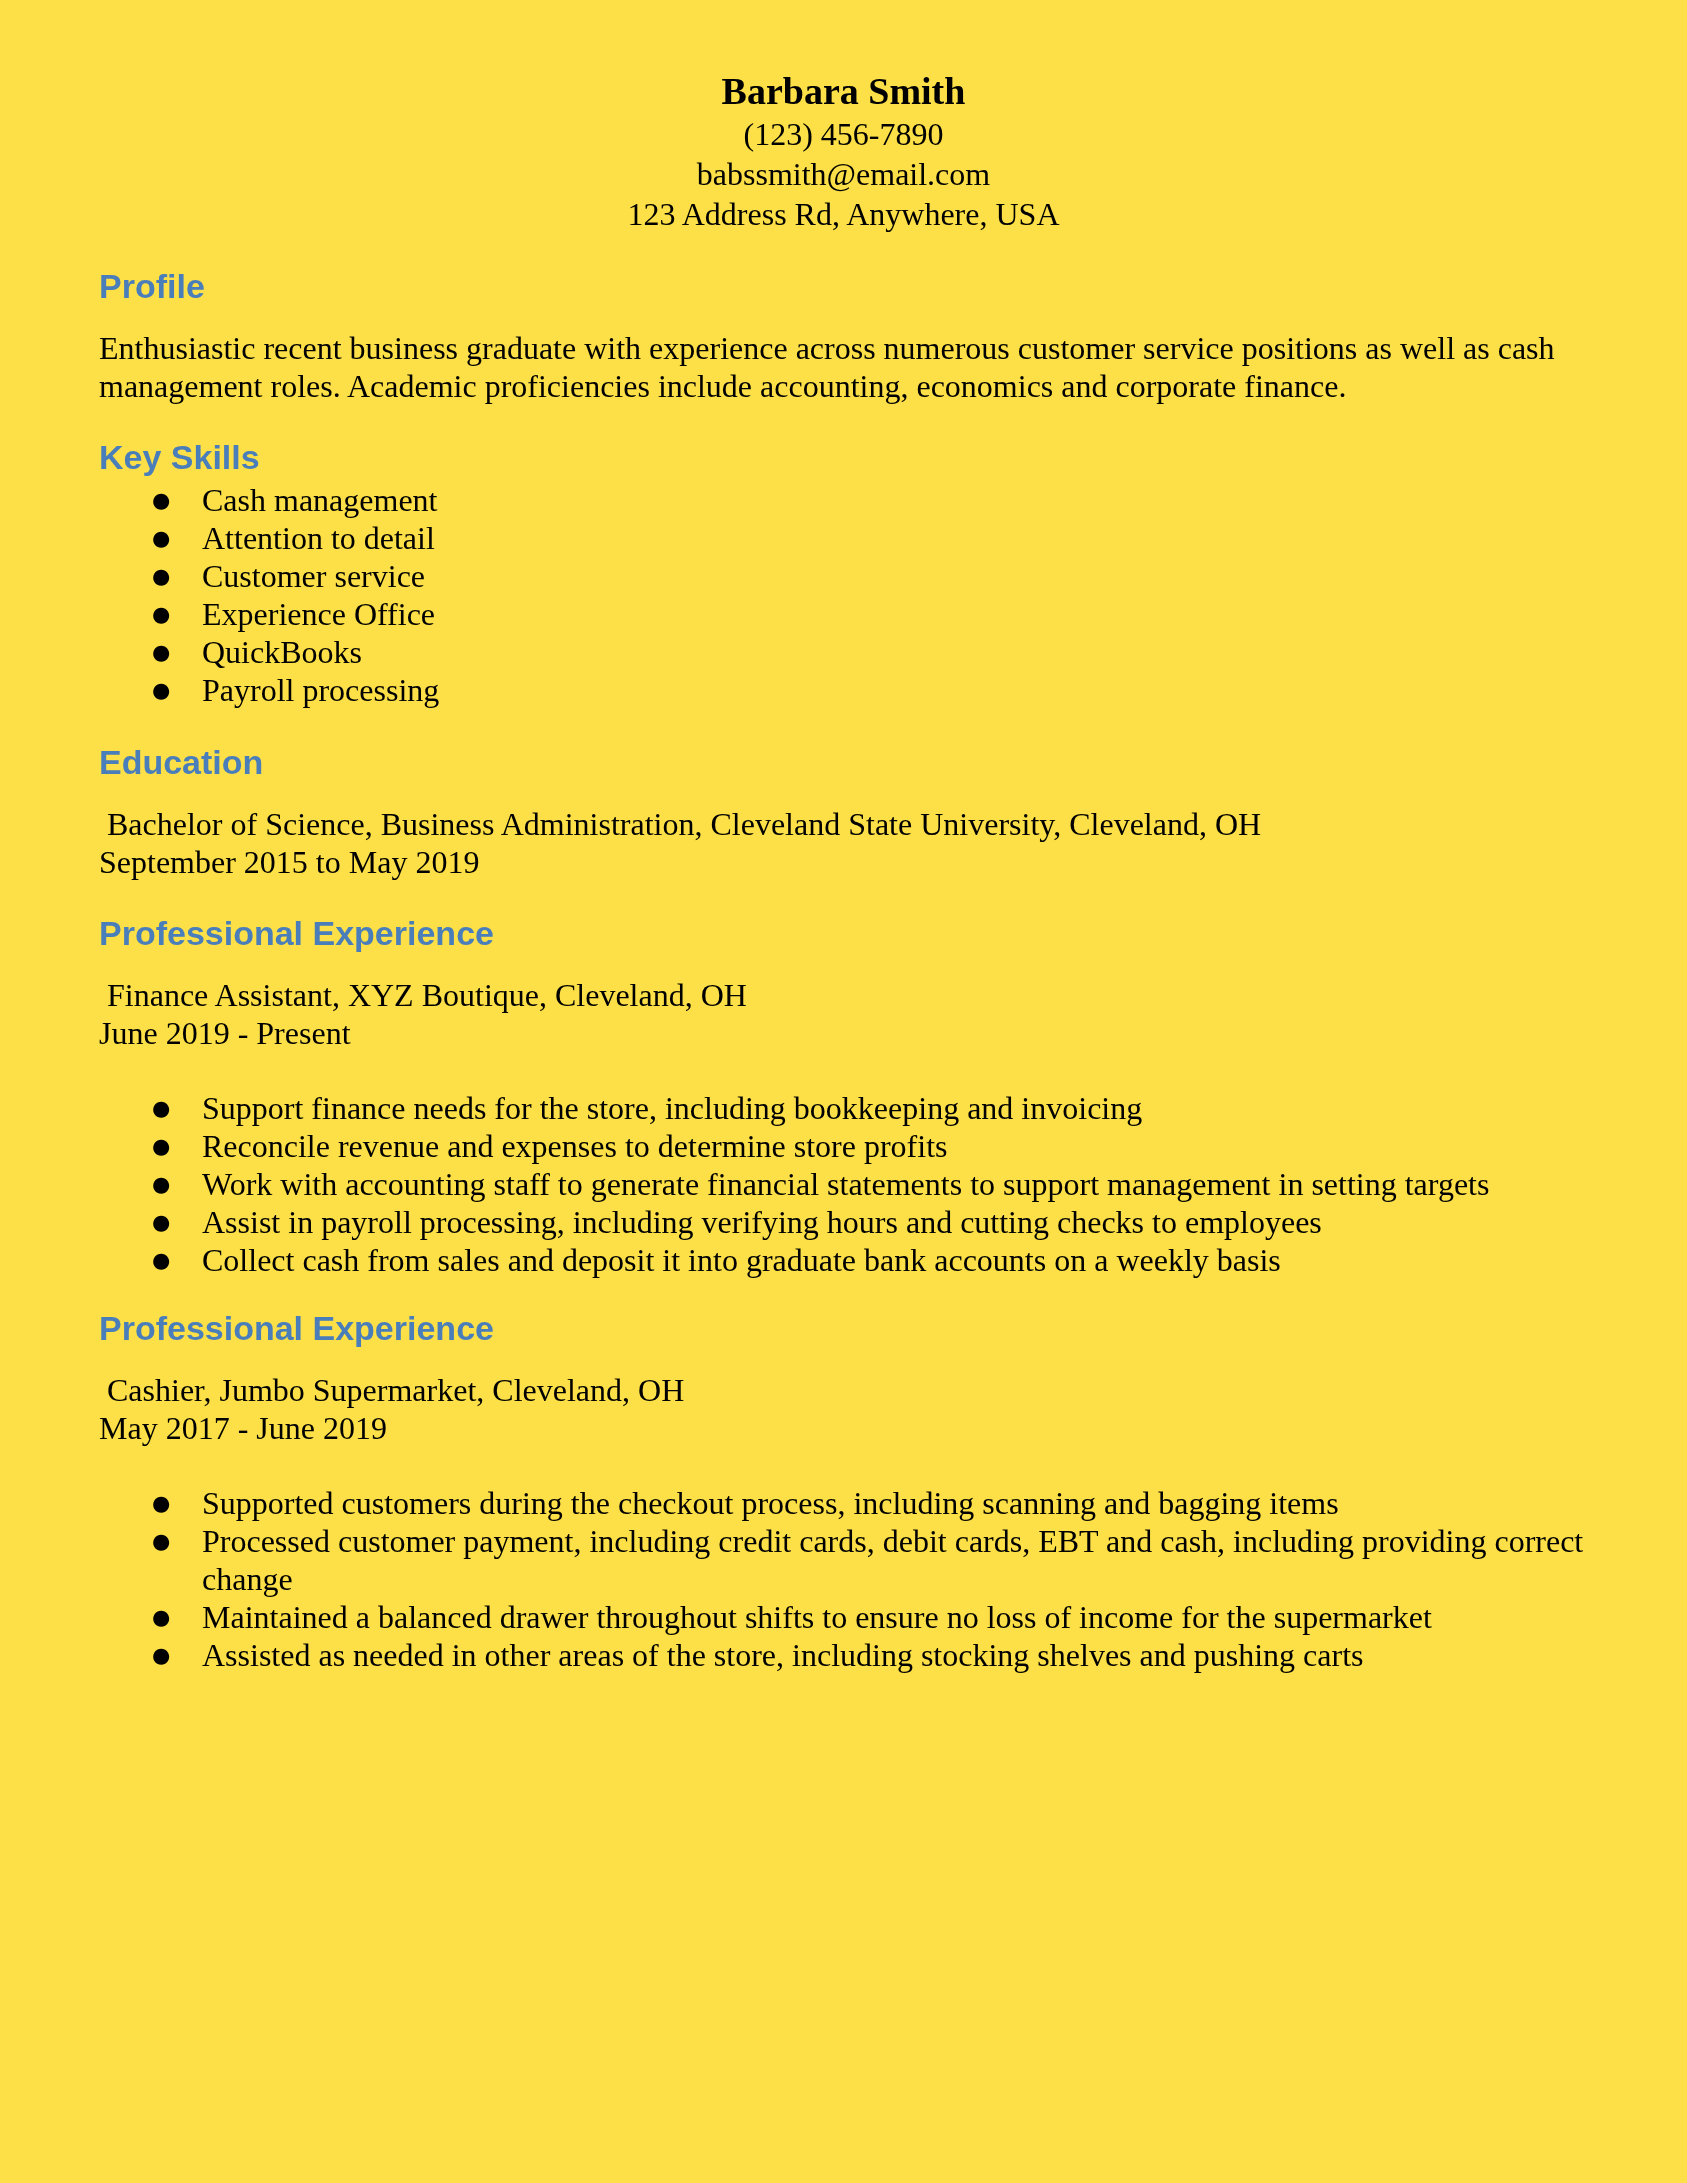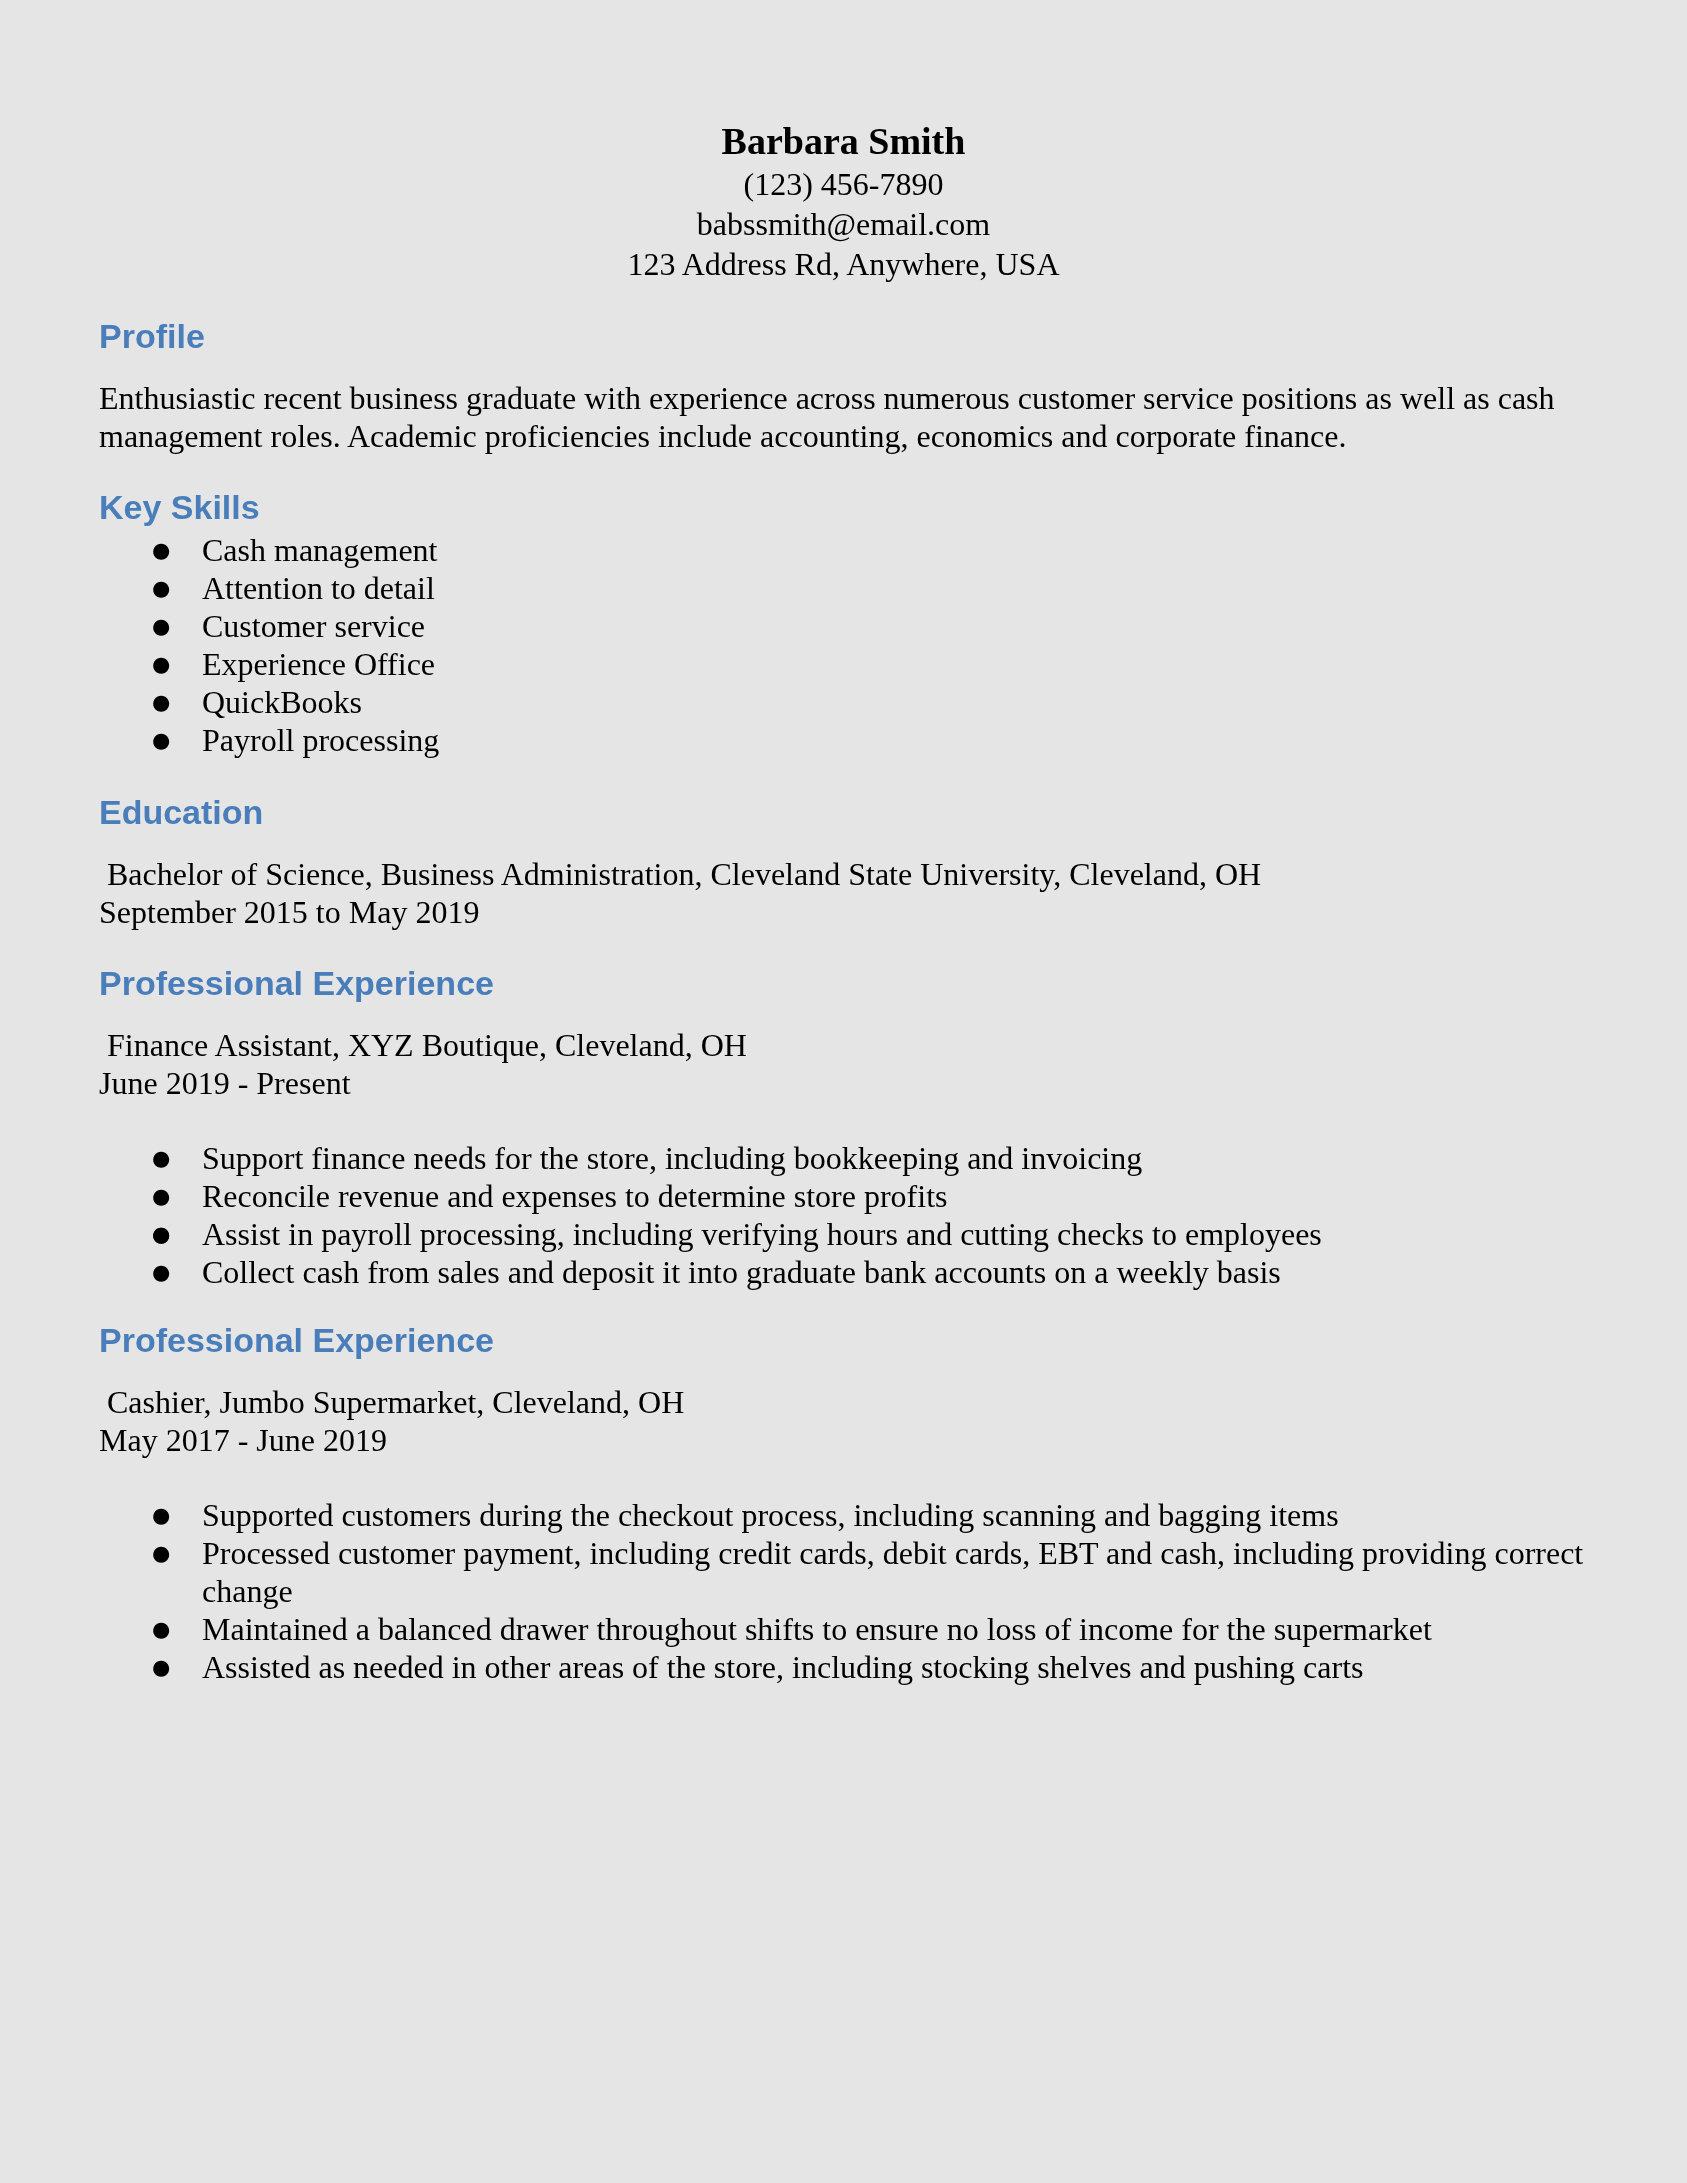--- a/index.html
+++ b/index.html
@@ -1,22 +1,22 @@
 <!DOCTYPE html>
 <html style="font-size:10.6px"><head>
 <meta charset="utf-8">
 <style>
   html, body { margin: 0; padding: 0; background: #ffffff; }
   .page {
     position: relative;
     width: 1687px;
     height: 2183px;
-    background: #e5e5e5;
+    background: #fde047;
     box-sizing: border-box;
-    padding: 118px 99px 0 99px;
+    padding: 68px 99px 0 99px;
     font-family: "Liberation Serif", serif;
     font-size: 32px;
     color: #000000;
     overflow: hidden;
   }
   .contact-header { text-align: center; }
   .candidate-name {
     font-size: 38px;
     font-weight: bold;
     line-height: 46px;
@@ -130,20 +130,21 @@
     <li class="bullet-item">
       <span class="bullet-marker">●</span>
       <span>Support finance needs for the store, including bookkeeping and invoicing</span>
     </li>
     <li class="bullet-item">
       <span class="bullet-marker">●</span>
       <span>Reconcile revenue and expenses to determine store profits</span>
     </li>
     <li class="bullet-item">
       <span class="bullet-marker">●</span>
+      <span>Work with accounting staff to generate financial statements to support management in setting targets</span>
     </li>
     <li class="bullet-item">
       <span class="bullet-marker">●</span>
       <span>Assist in payroll processing, including verifying hours and cutting checks to employees</span>
     </li>
     <li class="bullet-item">
       <span class="bullet-marker">●</span>
       <span>Collect cash from sales and deposit it into graduate bank accounts on a weekly basis</span>
     </li>
   </ul>

